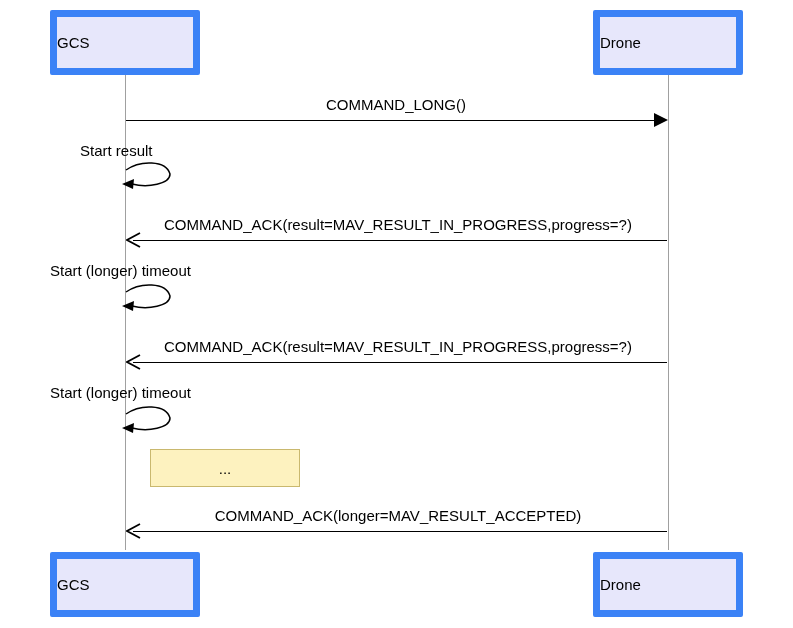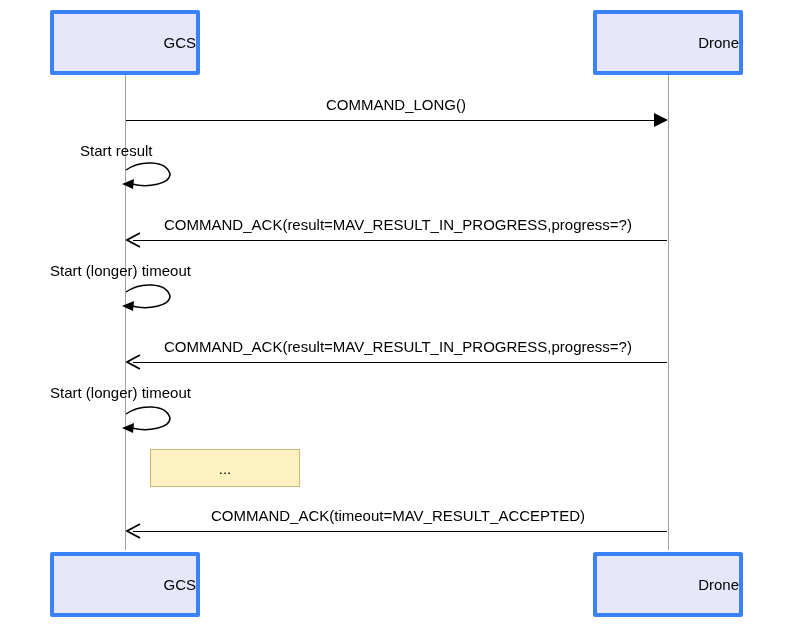--- a/index.html
+++ b/index.html
@@ -11,25 +11,25 @@
     color: #000;
   }
   .canvas {
     position: relative;
     width: 793px;
     height: 628px;
   }
   .participant {
     position: absolute;
     background: #e7e7fb;
-    border: 4px solid #3b82f6;
+    border: 7px solid #3b82f6;
     border-radius: 2px;
     display: flex;
     align-items: center;
-    justify-content: flex-end;
+    justify-content: flex-start;
     box-sizing: border-box;
   }
   .lifeline {
     position: absolute;
     width: 1px;
     background: #a0a0a0;
   }
   .msg-text {
     position: absolute;
     text-align: center;
@@ -103,21 +103,21 @@
   <div class="self-text" style="left:50px; top:384px;">Start (longer) timeout</div>
   <svg style="position:absolute; left:118px; top:406px;" width="60" height="30">
     <path d="M 8 8 C 22 -2, 48 -2, 52 12 C 52 22, 30 26, 14 22" fill="none" stroke="#000" stroke-width="1.5"></path>
     <polygon points="4,22 16,17 15,27" fill="#000"></polygon>
   </svg>
 
   <div class="note" style="left:150px; top:449px; width:150px; height:38px;">
     <span>...</span>
   </div>
 
-  <div class="msg-text" style="left:398px; top:507px;">COMMAND_ACK(timeout=MAV_RESULT_ACCEPTED)</div>
+  <div class="msg-text" style="left:398px; top:507px;">COMMAND_ACK(longer=MAV_RESULT_ACCEPTED)</div>
   <div class="arrow-line" style="left:133px; top:531px; width:534px;"></div>
   <svg style="position:absolute; left:126px; top:523px;" width="16" height="16">
       <path d="M 14 1 L 1 8 L 14 15" fill="none" stroke="#000" stroke-width="1.8"></path>
     </svg>
 
   <div class="participant" style="left:50px; top:552px; width:150px; height:65px;">
     <span>GCS</span>
   </div>
   <div class="participant" style="left:593px; top:552px; width:150px; height:65px;">
     <span>Drone</span>

